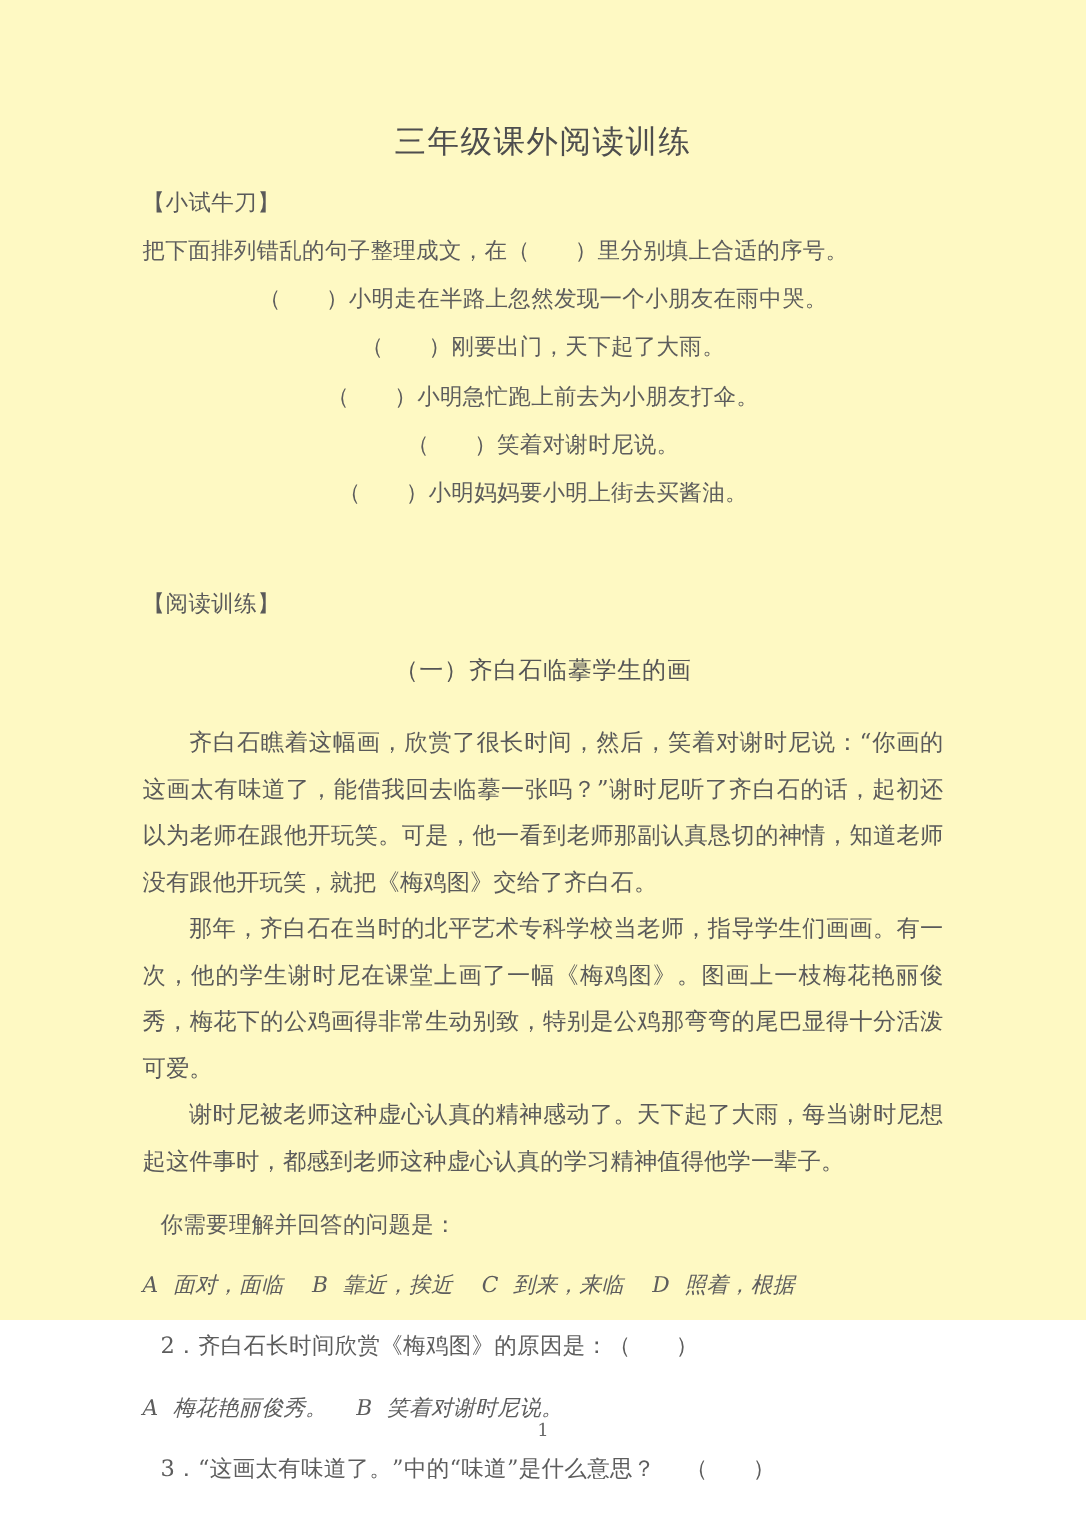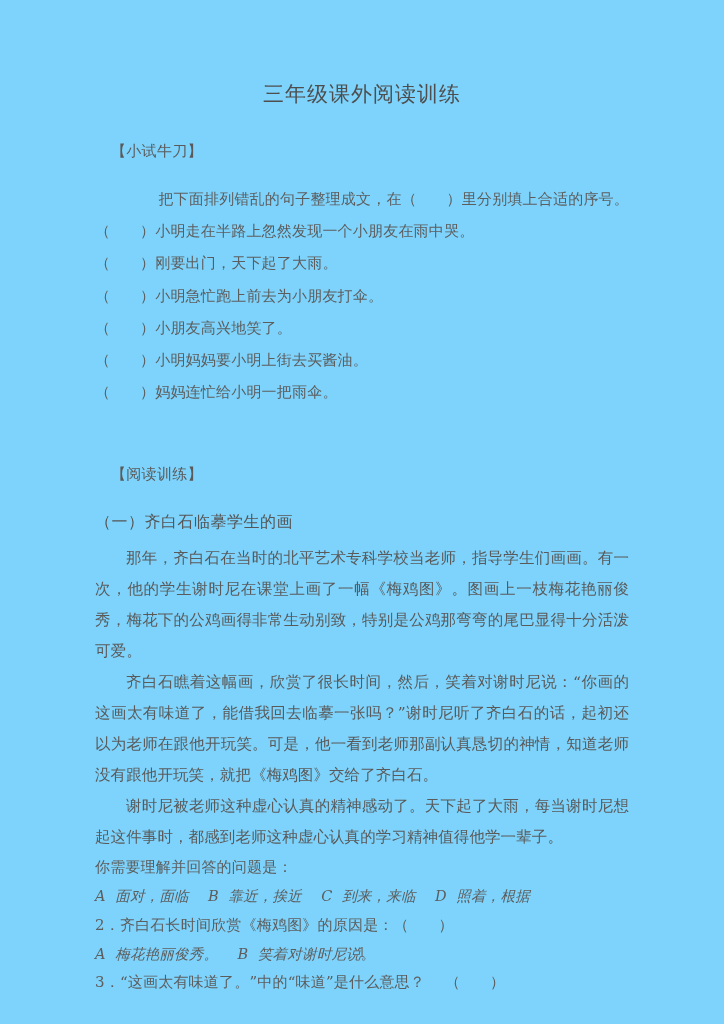--- a/index.html
+++ b/index.html
@@ -12,24 +12,24 @@
     height: 1024px;
     overflow: hidden;
     font-family: "DejaVu Serif", "Liberation Serif", serif;
     color: #5a5a5a;
     -webkit-font-smoothing: antialiased;
   }
 
   .page {
     position: relative;
     width: 724px;
-    height: 1024px;
+    height: 880px;
     box-sizing: border-box;
     padding: 0;
-    background: #7dd3fc;
+    background: #fef9c3;
   }
 
   .content {
     position: absolute;
     left: 95px;
     top: 0;
     width: 534px;
   }
 
   
@@ -42,51 +42,52 @@
     margin: 0;
     padding-top: 80px;
     font-weight: normal;
   }
 
   
   .section-head {
     font-size: 15px;
     line-height: 1.5;
     color: #5a5a5a;
-    margin: 16px;
+    margin: 0;
     letter-spacing: 0.3px;
   }
 
   
   .line {
     font-size: 15px;
     line-height: 1.55;
     color: #5d5d5d;
     margin: 0;
     letter-spacing: 0.2px;
     white-space: pre-wrap;
-    text-align: right;
   }
 
   
   .fill-item {
     font-size: 15px;
     line-height: 1.55;
     color: #5d5d5d;
     margin: 0;
     white-space: pre-wrap;
     letter-spacing: 0.2px;
+    text-align: center;
   }
 
   
   .passage-title {
+    text-align: center;
     font-size: 16px;
     line-height: 1.5;
     color: #555;
-    margin: 0;
+    margin: 12px;
     letter-spacing: 0.5px;
     font-weight: normal;
   }
 
   
   .para {
     font-size: 15.5px;
     line-height: 2.0;
     color: #5a5a5a;
     margin: 0;
@@ -94,21 +95,21 @@
     text-justify: inter-character;
     text-indent: 2em;
     letter-spacing: 0.1px;
   }
 
   
   .q-line {
     font-size: 15px;
     line-height: 1.95;
     color: #5d5d5d;
-    margin: 0;
+    margin: 12px;
     white-space: pre-wrap;
     letter-spacing: 0.2px;
   }
 
   .opt-line {
     font-size: 14.5px;
     line-height: 1.95;
     color: #5d5d5d;
     margin: 0;
     white-space: pre-wrap;
@@ -149,39 +150,38 @@
     <p class="line">把下面排列错乱的句子整理成文，在（      ）里分别填上合适的序号。</p>
 
     <div class="spacer-sm"></div>
 
     <p class="fill-item">（      ）小明走在半路上忽然发现一个小朋友在雨中哭。</p>
     <div class="spacer-sm"></div>
     <p class="fill-item">（      ）刚要出门，天下起了大雨。</p>
     <div class="spacer-sm"></div>
     <p class="fill-item">（      ）小明急忙跑上前去为小朋友打伞。</p>
     <div class="spacer-sm"></div>
-    <p class="fill-item">（      ）小朋友高兴地笑了。</p>
+    <p class="fill-item">（      ）笑着对谢时尼说。</p>
     <div class="spacer-sm"></div>
     <p class="fill-item">（      ）小明妈妈要小明上街去买酱油。</p>
     <div class="spacer-sm"></div>
-    <p class="fill-item">（      ）妈妈连忙给小明一把雨伞。</p>
 
     <div class="spacer-lg"></div>
     <div class="spacer-md"></div>
 
     <p class="section-head">【阅读训练】</p>
 
     <div class="spacer-sm"></div>
 
     <p class="passage-title">（一）齐白石临摹学生的画</p>
 
     <div class="spacer-sm"></div>
 
+    <p class="para">齐白石瞧着这幅画，欣赏了很长时间，然后，笑着对谢时尼说：“你画的这画太有味道了，能借我回去临摹一张吗？”谢时尼听了齐白石的话，起初还以为老师在跟他开玩笑。可是，他一看到老师那副认真恳切的神情，知道老师没有跟他开玩笑，就把《梅鸡图》交给了齐白石。</p>
     <p class="para">那年，齐白石在当时的北平艺术专科学校当老师，指导学生们画画。有一次，他的学生谢时尼在课堂上画了一幅《梅鸡图》。图画上一枝梅花艳丽俊秀，梅花下的公鸡画得非常生动别致，特别是公鸡那弯弯的尾巴显得十分活泼可爱。</p>
-    <p class="para">齐白石瞧着这幅画，欣赏了很长时间，然后，笑着对谢时尼说：“你画的这画太有味道了，能借我回去临摹一张吗？”谢时尼听了齐白石的话，起初还以为老师在跟他开玩笑。可是，他一看到老师那副认真恳切的神情，知道老师没有跟他开玩笑，就把《梅鸡图》交给了齐白石。</p>
     <p class="para">谢时尼被老师这种虚心认真的精神感动了。天下起了大雨，每当谢时尼想起这件事时，都感到老师这种虚心认真的学习精神值得他学一辈子。</p>
 
     <p class="q-line">你需要理解并回答的问题是：</p>
 
     <p class="opt-line">A  面对，面临    B  靠近，挨近    C  到来，来临    D  照着，根据</p>
 
     <p class="q-line">2．齐白石长时间欣赏《梅鸡图》的原因是：（      ）</p>
     <p class="opt-line">A  梅花艳丽俊秀。    B  笑着对谢时尼说。</p>
 
     <p class="q-line">3．“这画太有味道了。”中的“味道”是什么意思？    （      ）</p>

